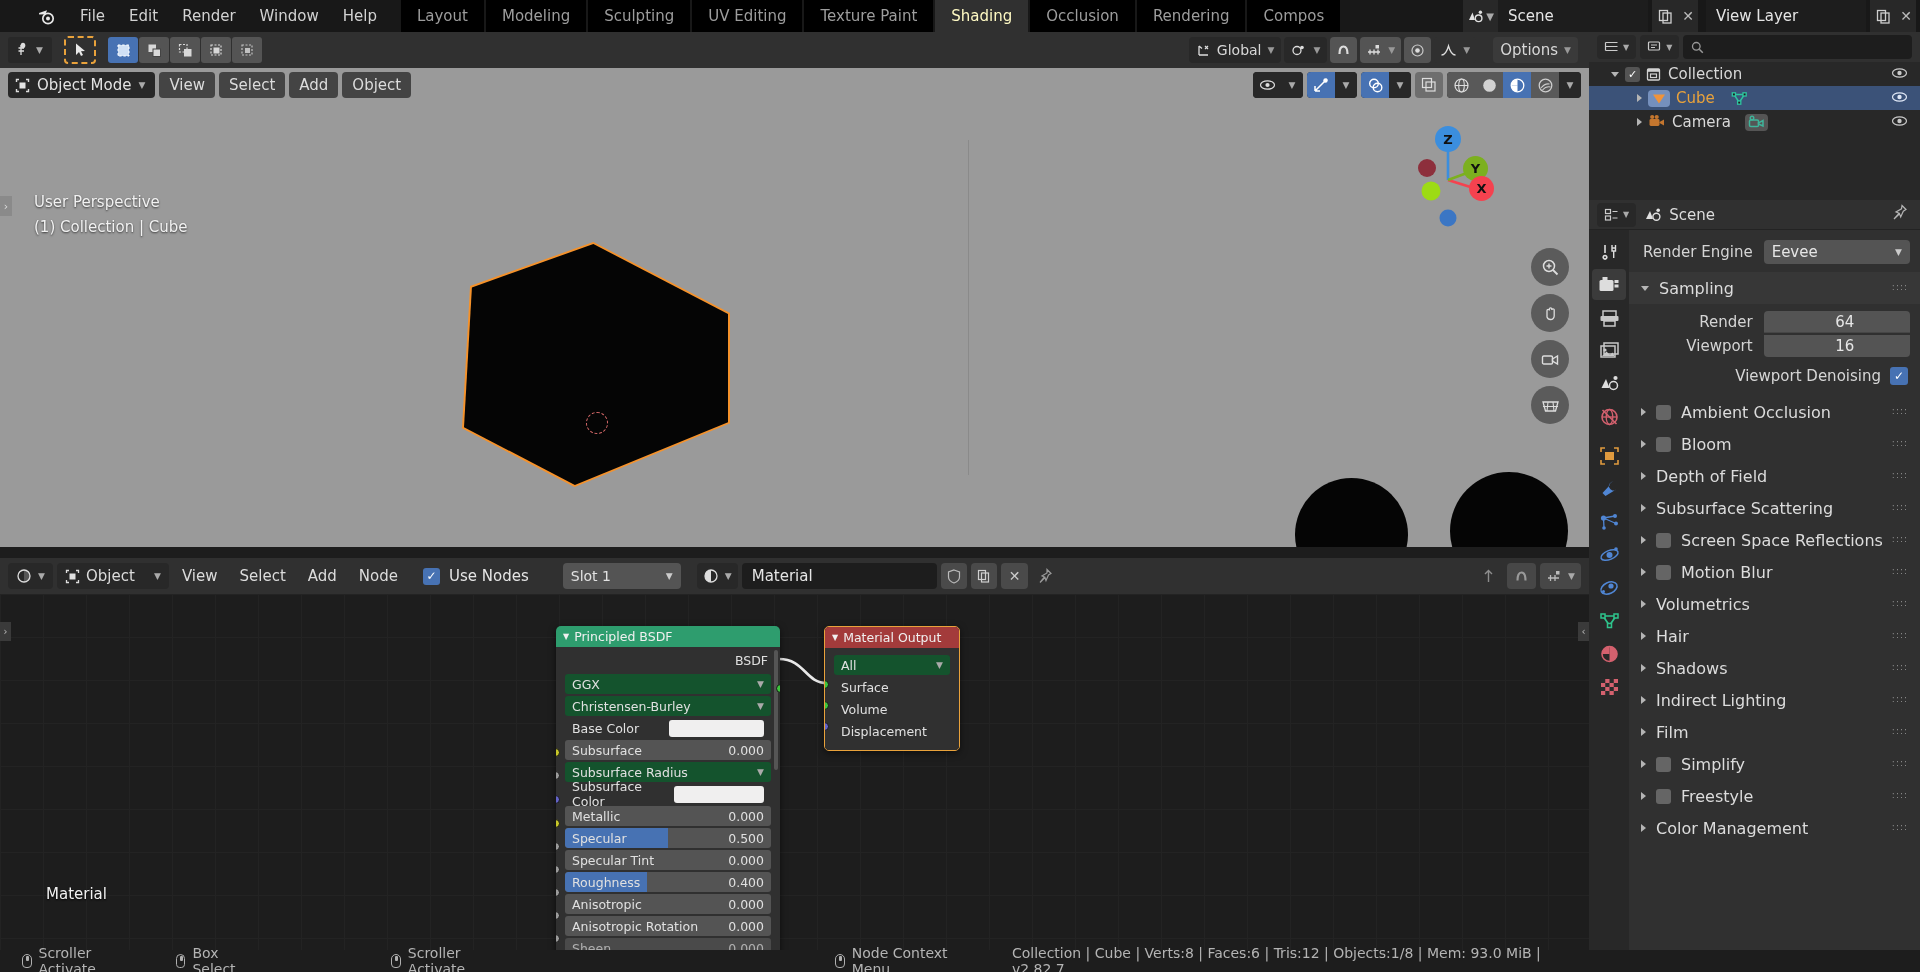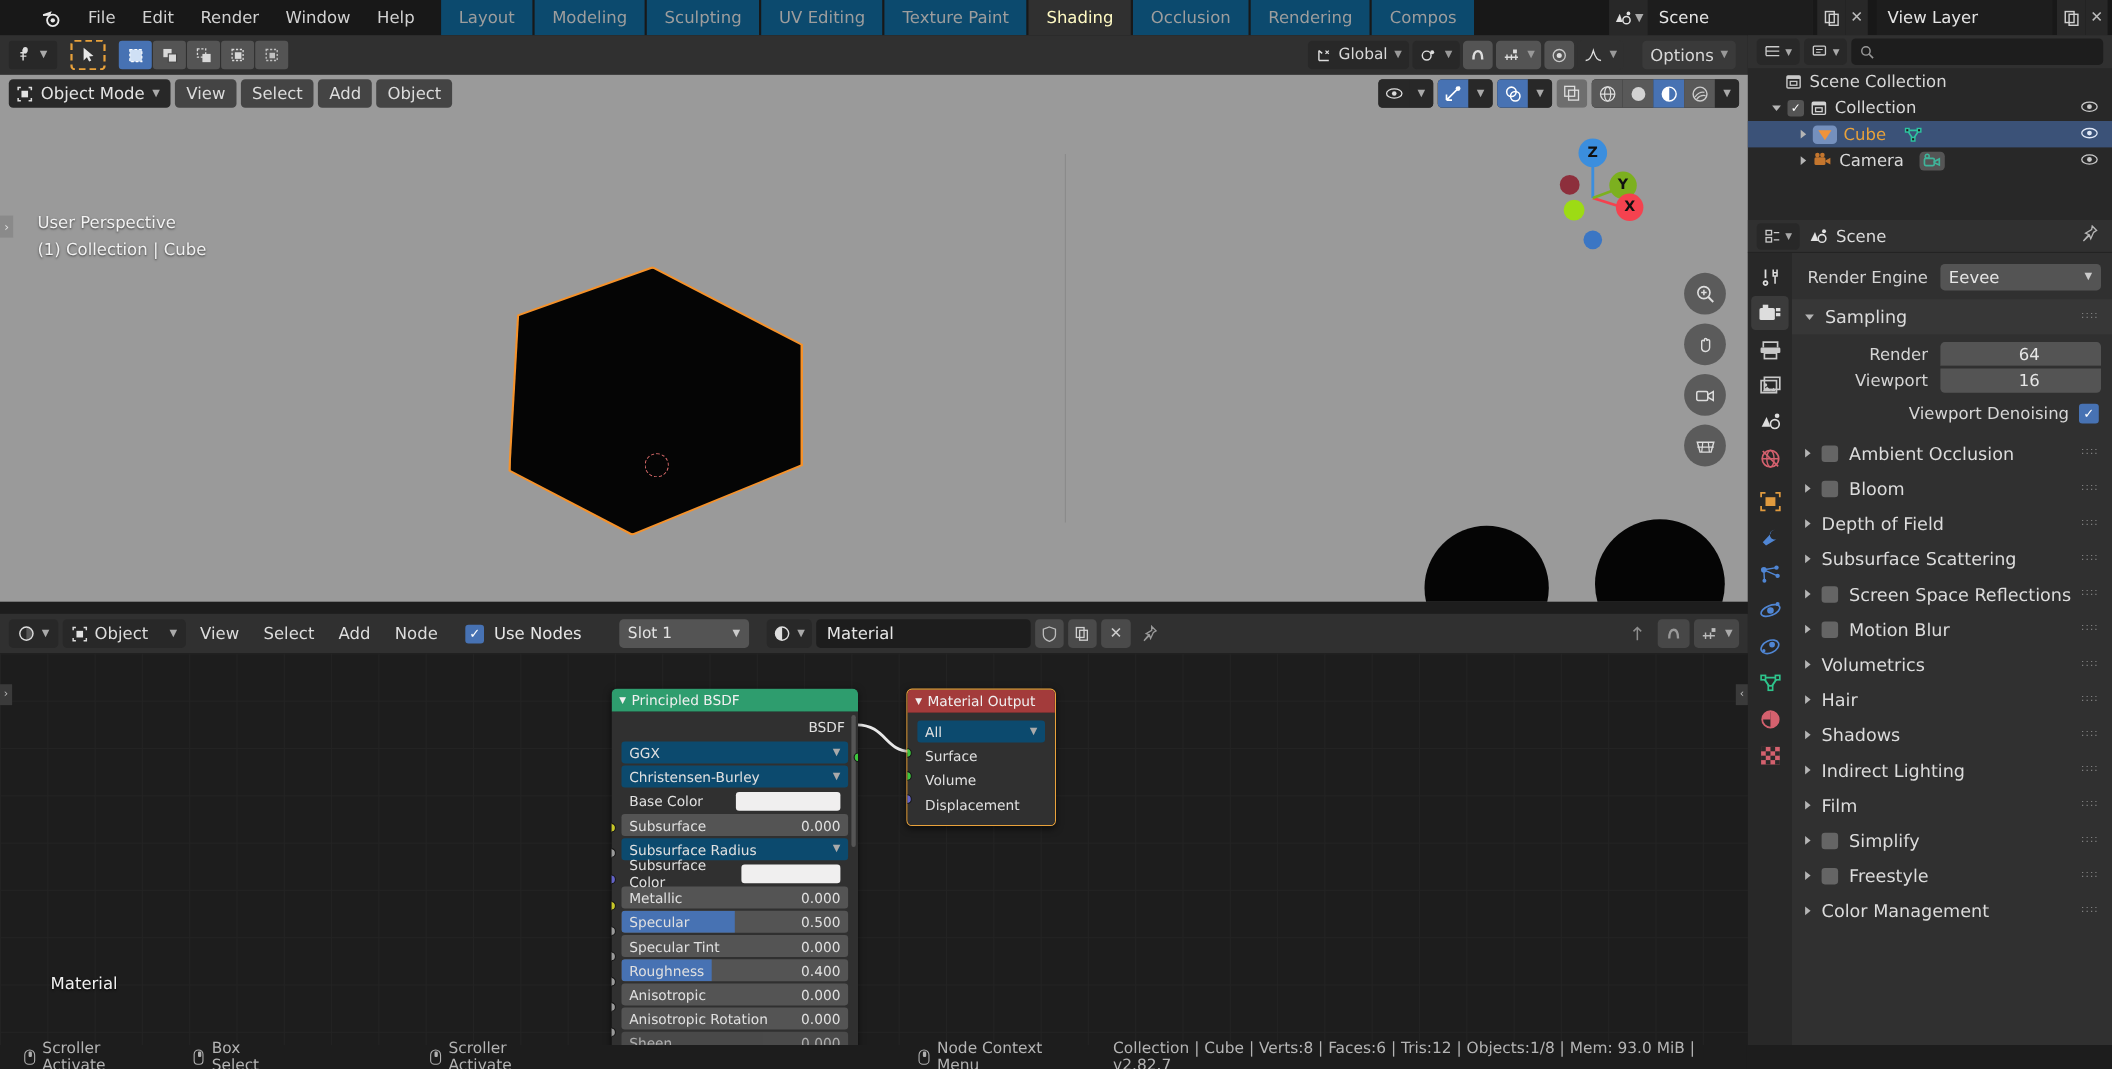--- a/index.html
+++ b/index.html
@@ -22,21 +22,21 @@
   .blender-logo {
     width: 44px; display: flex; align-items: center; justify-content: center;
   }
   .menu-item {
     display: flex; align-items: center; padding: 0 12px;
     color: #d2d2d2; font-size: 15px; white-space: nowrap;
   }
   .ws-tabs { display: flex; align-items: stretch; margin-left: 12px; }
   .ws-tab {
     display: flex; align-items: center; padding: 0 16px;
-    color: #9d9d9d; font-size: 15px; background: #0c4a6e;
+    color: #9d9d9d; font-size: 15px; background: #000000;
     margin-right: 2px; white-space: nowrap;
   }
   .ws-tab.active { background: #303030; color: #fef9c3; }
   .ws-tab.clipped { overflow: hidden; }
   .topbar-right {
     position: absolute; right: 0; top: 0; height: 32px;
     display: flex; align-items: stretch;
   }
   .scene-block {
     display: flex; align-items: stretch; background: #282828;
@@ -222,21 +222,21 @@
     padding: 0 7px; font-size: 12.5px; color: #f0f0f0;
   }
   .node-body { background: #303030; padding: 4px 0 5px; }
   .node.selected { border: 1.5px solid #e9a23b; }
   .node-row {
     height: 20px; margin: 2px 9px; display: flex; align-items: center;
     justify-content: space-between; padding: 0 7px;
     font-size: 12.5px; color: #e0e0e0; border-radius: 3px;
     position: relative;
   }
-  .node-row.dropdown { background: #0c4a6e; gap: 32px; }
+  .node-row.dropdown { background: #14532d; gap: 32px; }
   .node-row.slider { background: #545454; overflow: hidden; }
   .node-row.plain { background: transparent; padding: 0 7px; }
   .slider-fill {
     position: absolute; left: 0; top: 0; bottom: 0; background: #4772b3;
     border-radius: 3px 0 0 3px;
   }
   .node-row .lbl, .node-row .val { position: relative; z-index: 2; }
   .color-swatch {
     width: 95px; height: 17px; border-radius: 3px; background: #f0efef;
   }
@@ -903,28 +903,20 @@
         <span style="color:#aaa;font-size:8px">▼</span>
       </div>
       <div class="ol-search">
         <svg width="13" height="13" viewBox="0 0 13 13">
             <circle cx="5.3" cy="5.3" r="3.8" fill="none" stroke="#999" stroke-width="1.3"></circle>
             <path d="M8.3 8.3 L11.8 11.8" stroke="#999" stroke-width="1.5"></path>
           </svg>
       </div>
     </div>
 
-    <div class="ol-row" style="padding-left:34px">
-      <svg width="16" height="15" viewBox="0 0 16 15">
-          <rect x="1.5" y="2" width="12" height="11" rx="1" fill="none" stroke="#c8c8c8" stroke-width="1.3"></rect>
-          <rect x="1.5" y="2" width="12" height="2.8" fill="#c8c8c8"></rect>
-          <rect x="4.5" y="7" width="6" height="3.5" fill="none" stroke="#c8c8c8" stroke-width="1.2"></rect>
-        </svg>
-      <span class="name">Scene Collection</span>
-    </div>
 
     <div class="ol-row" style="padding-left:22px">
       <span class="tri down"></span>
       <span class="ol-check">✓</span>
       <svg width="16" height="15" viewBox="0 0 16 15">
           <rect x="1.5" y="2" width="12" height="11" rx="1" fill="none" stroke="#d2d2d2" stroke-width="1.3"></rect>
           <rect x="1.5" y="2" width="12" height="2.8" fill="#d2d2d2"></rect>
           <rect x="4.5" y="7" width="6" height="3.5" fill="none" stroke="#d2d2d2" stroke-width="1.2"></rect>
         </svg>
       <span class="name">Collection</span>

